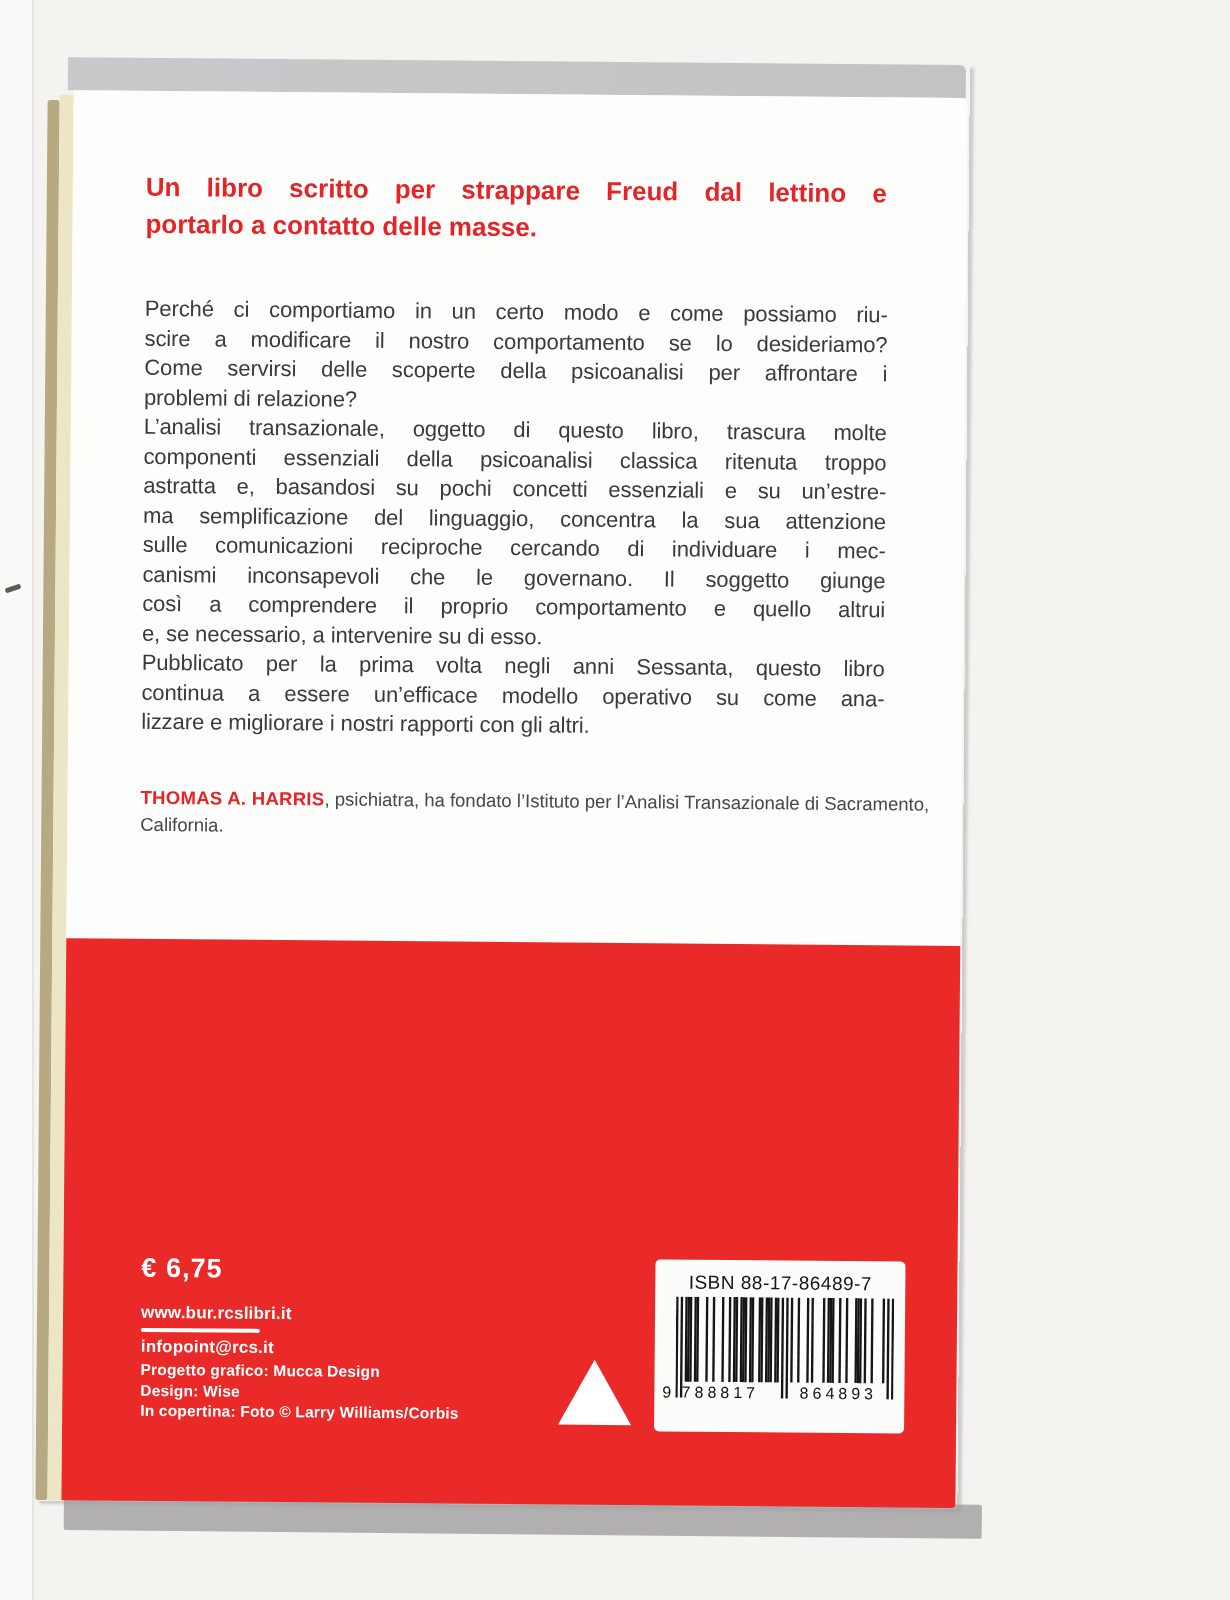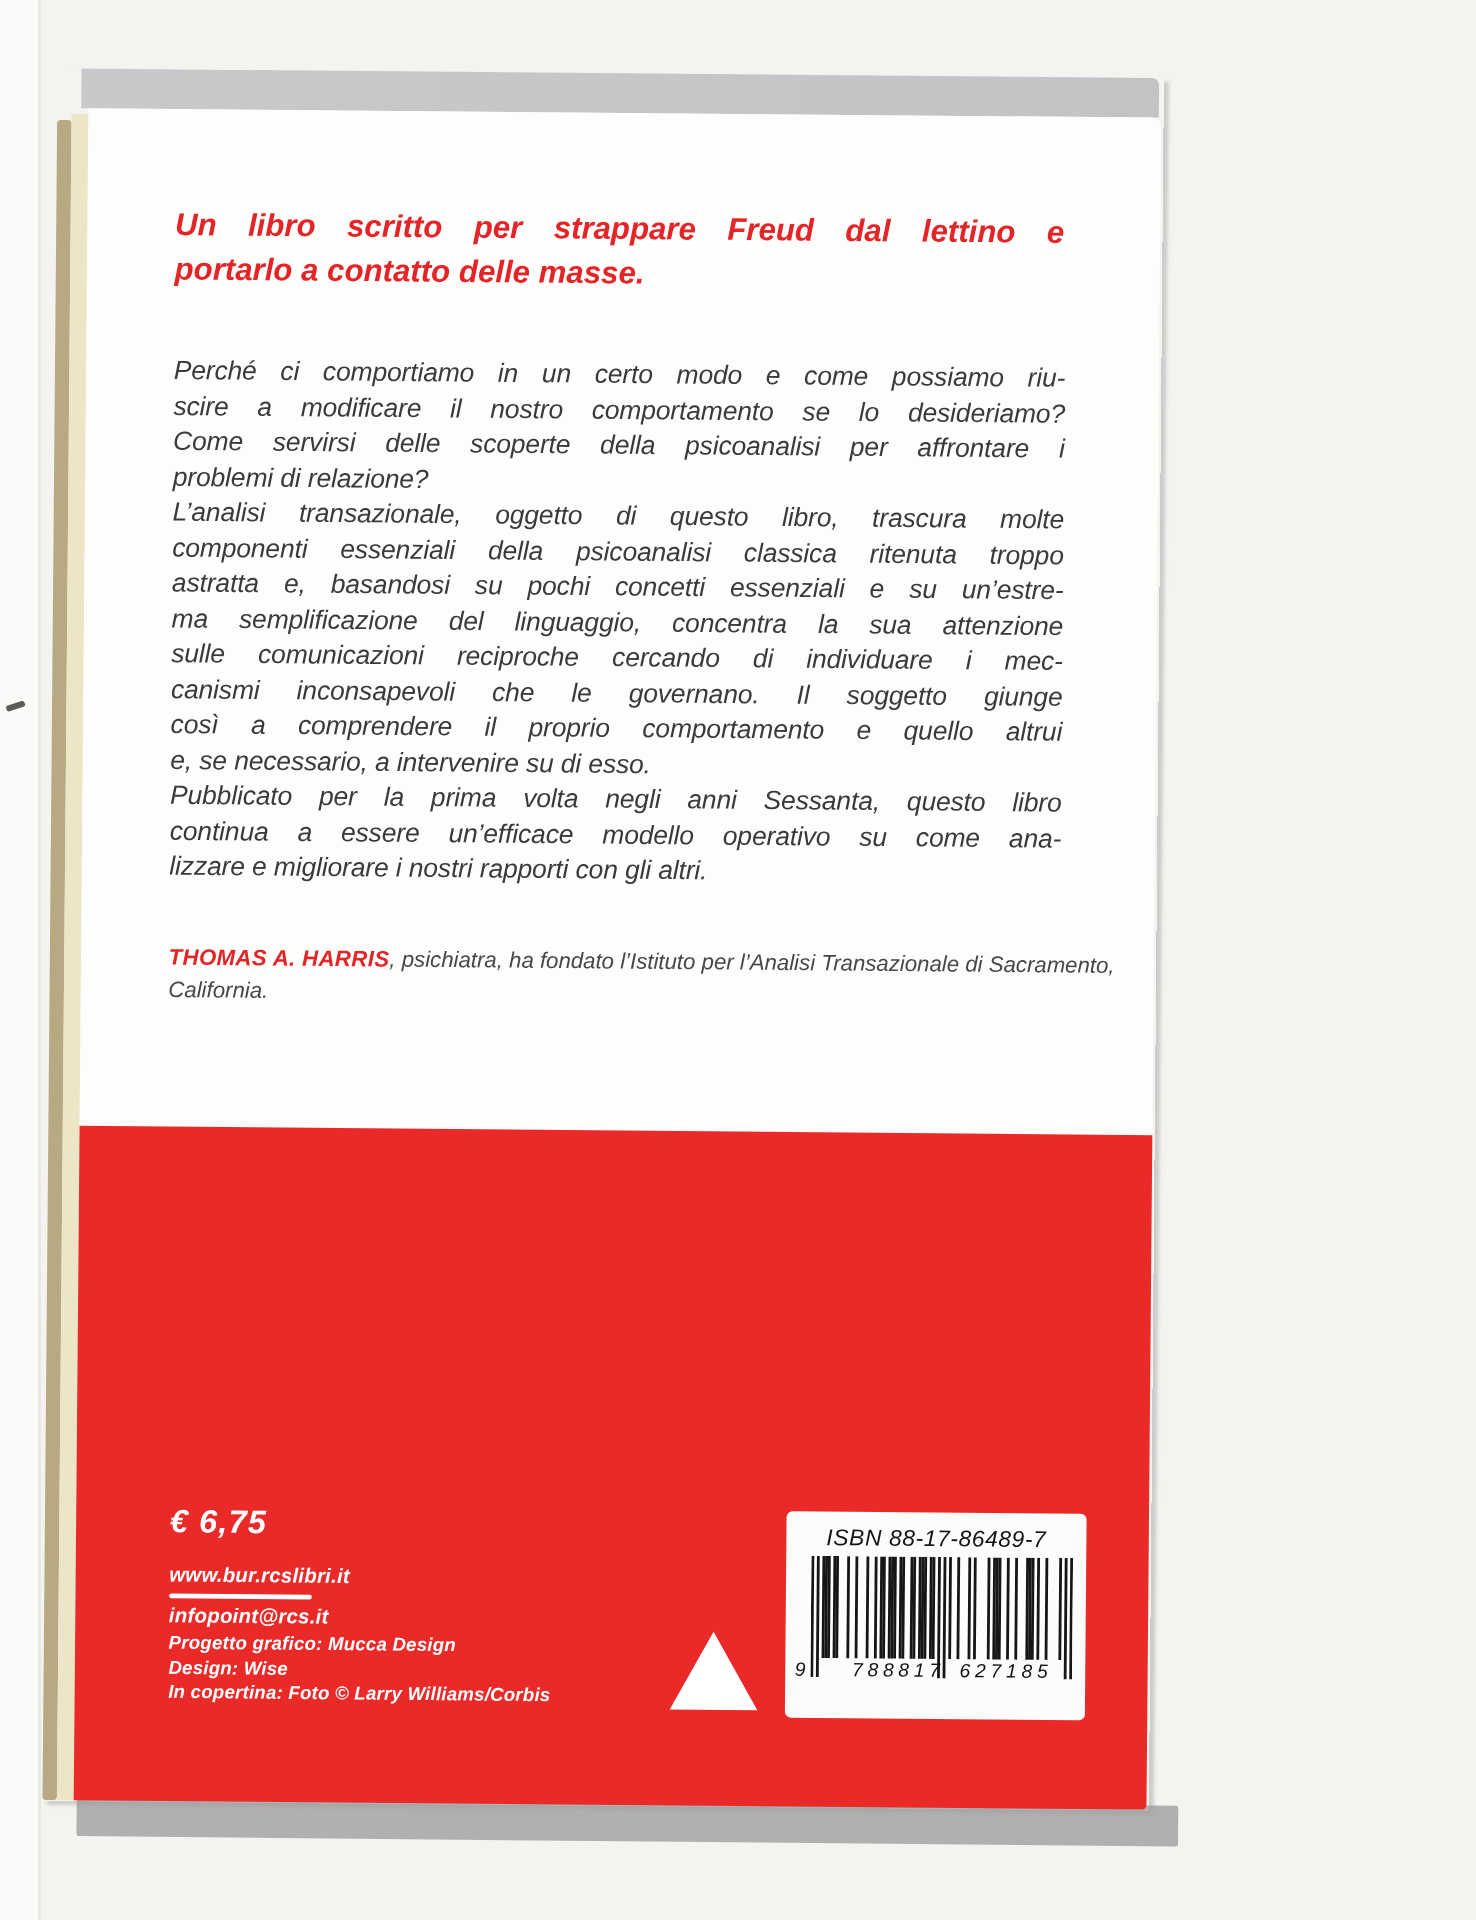--- a/index.html
+++ b/index.html
@@ -1,17 +1,17 @@
 <!DOCTYPE html>
 <html><head>
 <meta charset="utf-8">
 <style>
   html,body{margin:0;padding:0;background:#f4f3f0;}
   .stage{position:relative;width:1012px;height:1600px;overflow:hidden;
-         background:#f4f3f0;font-family:"Liberation Sans","DejaVu Sans",sans-serif;font-style:italic;}
+         background:#f4f3f0;font-family:"Liberation Sans","DejaVu Sans",sans-serif;}
   
   .bg-left{position:absolute;left:0;top:0;width:32px;height:1600px;background:#fafaf8;}
   .bg-seam{position:absolute;left:32px;top:0;width:2px;height:1600px;background:#e7e5e1;}
   .pen-mark{position:absolute;left:5px;top:586px;width:16px;height:5px;background:#5d5b55;
             border-radius:2px;transform:rotate(-18deg);}
   .speck-a{position:absolute;left:934px;top:724px;width:3px;height:3px;background:#6d6d6d;border-radius:50%;opacity:.65;}
   .speck-b{position:absolute;left:944px;top:734px;width:3px;height:3px;background:#8a8a8a;border-radius:50%;opacity:.5;}
   .scratch{position:absolute;left:1188px;top:985px;width:3px;height:26px;background:#e9e7e3;transform:rotate(12deg);}
   
   .book-shadow{position:absolute;left:64px;top:1496px;width:918px;height:34px;background:#b1afb0;
@@ -48,21 +48,21 @@
   
   .barcode-box{position:absolute;left:592px;top:316px;width:250px;height:172px;
                background:#fcfcfa;border-radius:5px;color:#141414;}
   .isbn{position:absolute;top:12px;left:0;width:100%;text-align:center;
         font-size:19px;letter-spacing:.5px;color:#141414;}
   .bars{position:absolute;left:21px;top:37px;}
   .bc-digits{position:absolute;top:124px;left:0;width:100%;height:22px;
              font-size:16px;color:#111;}
   .bc-digits span{position:absolute;top:0;}
   .d9{left:8px;}
-  .dmid{left:41px;width:92px;text-align:right;letter-spacing:4px;}
+  .dmid{left:20px;width:92px;text-align:center;letter-spacing:4px;}
   .dright{left:138px;width:92px;text-align:center;letter-spacing:4px;}
 </style>
 </head>
 <body>
 
 <div class="stage">
   <div class="bg-left"></div>
   <div class="bg-seam"></div>
   <div class="pen-mark"></div>
   <div class="speck-a"></div>
@@ -158,18 +158,18 @@
             <rect x="183.58" y="0" width="2.34" height="85" fill="#161616"></rect>
             <rect x="188.17" y="0" width="2.34" height="85" fill="#161616"></rect>
             <rect x="195.05" y="0" width="2.34" height="85" fill="#161616"></rect>
             <rect x="206.53" y="0" width="2.34" height="85" fill="#161616"></rect>
             <rect x="211.12" y="0" width="2.34" height="101" fill="#161616"></rect>
             <rect x="215.71" y="0" width="2.34" height="101" fill="#161616"></rect>
           </svg>
         <div class="bc-digits">
           <span class="d9">9</span>
           <span class="dmid">788817</span>
-          <span class="dright">627185</span>
+          <span class="dright">864893</span>
         </div>
       </div>
     </div>
   </div>
 </div>
 
 </body></html>

